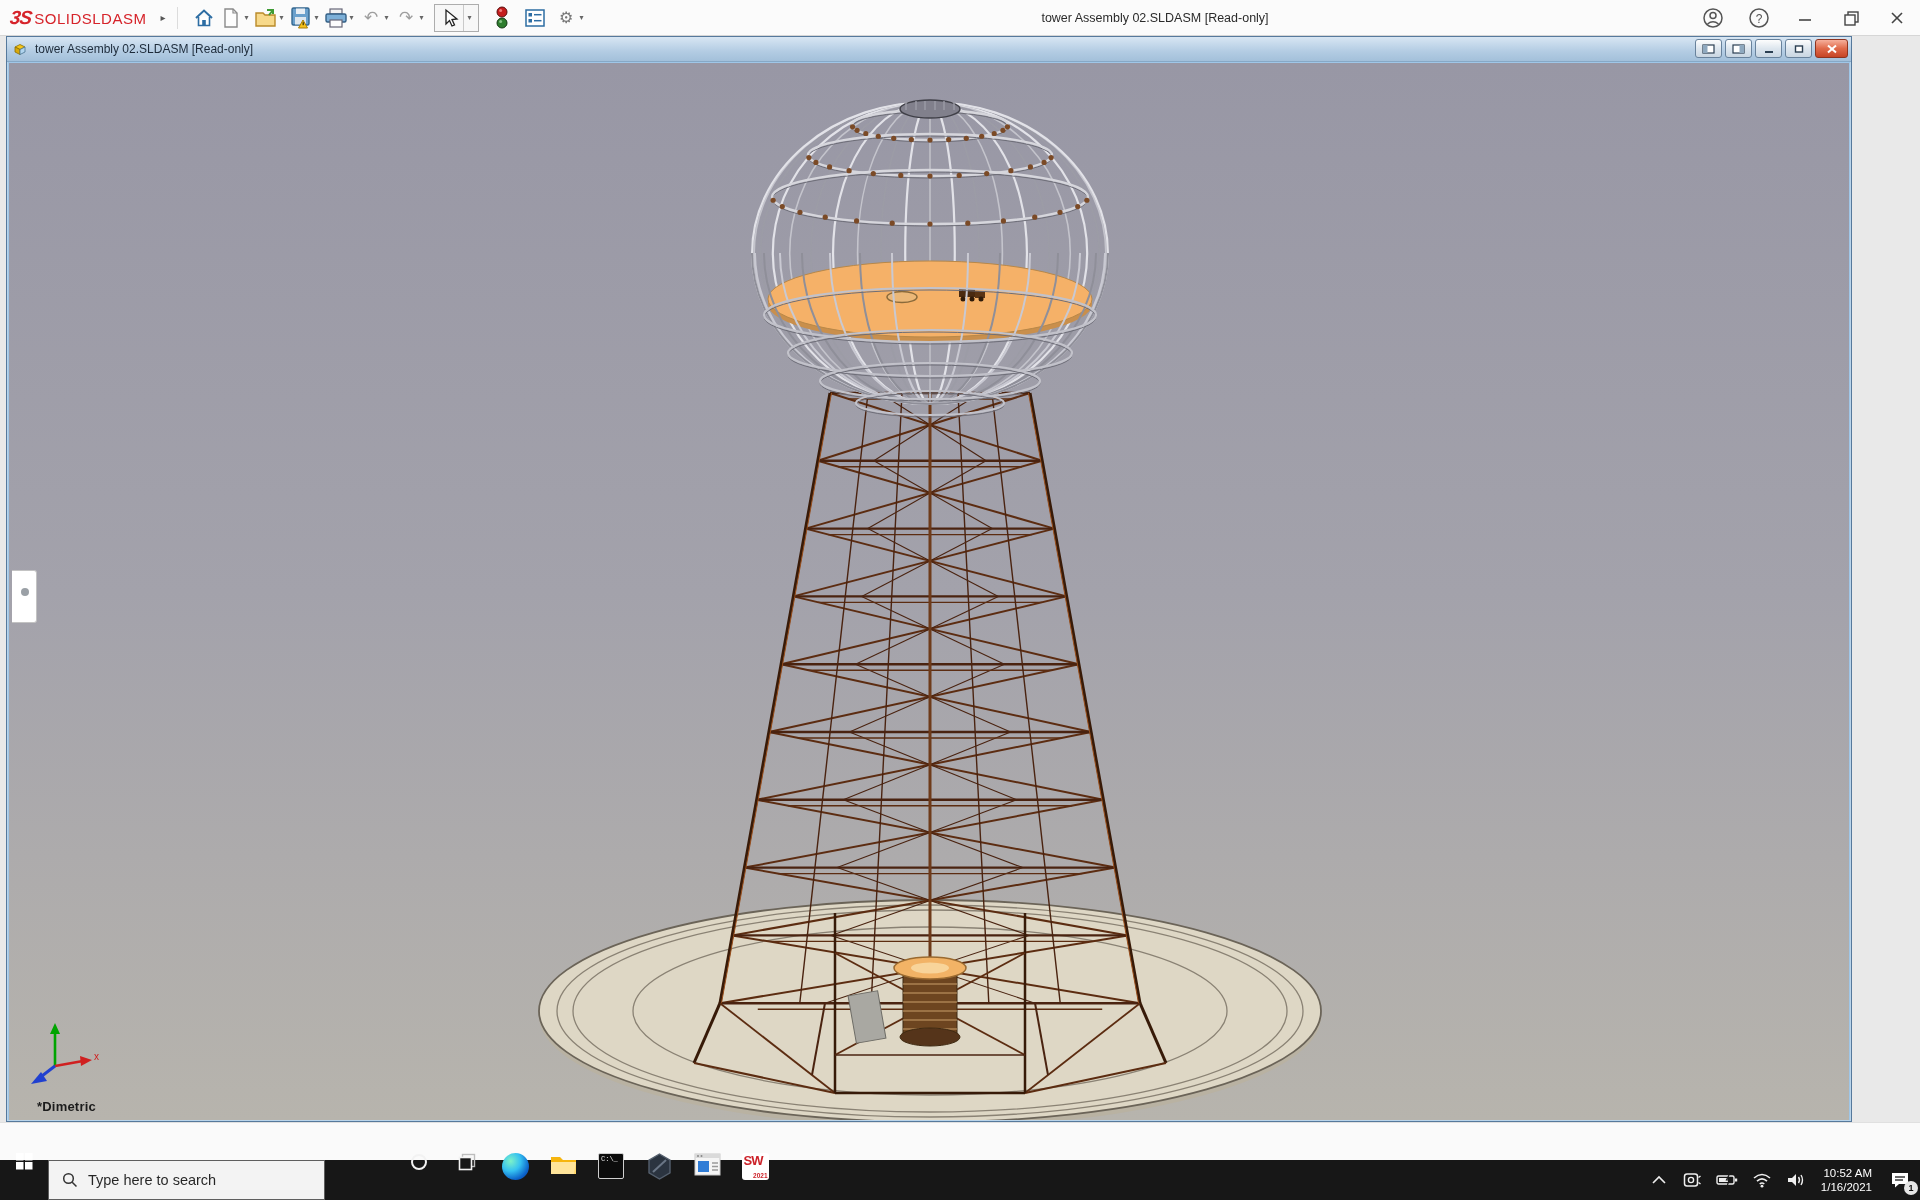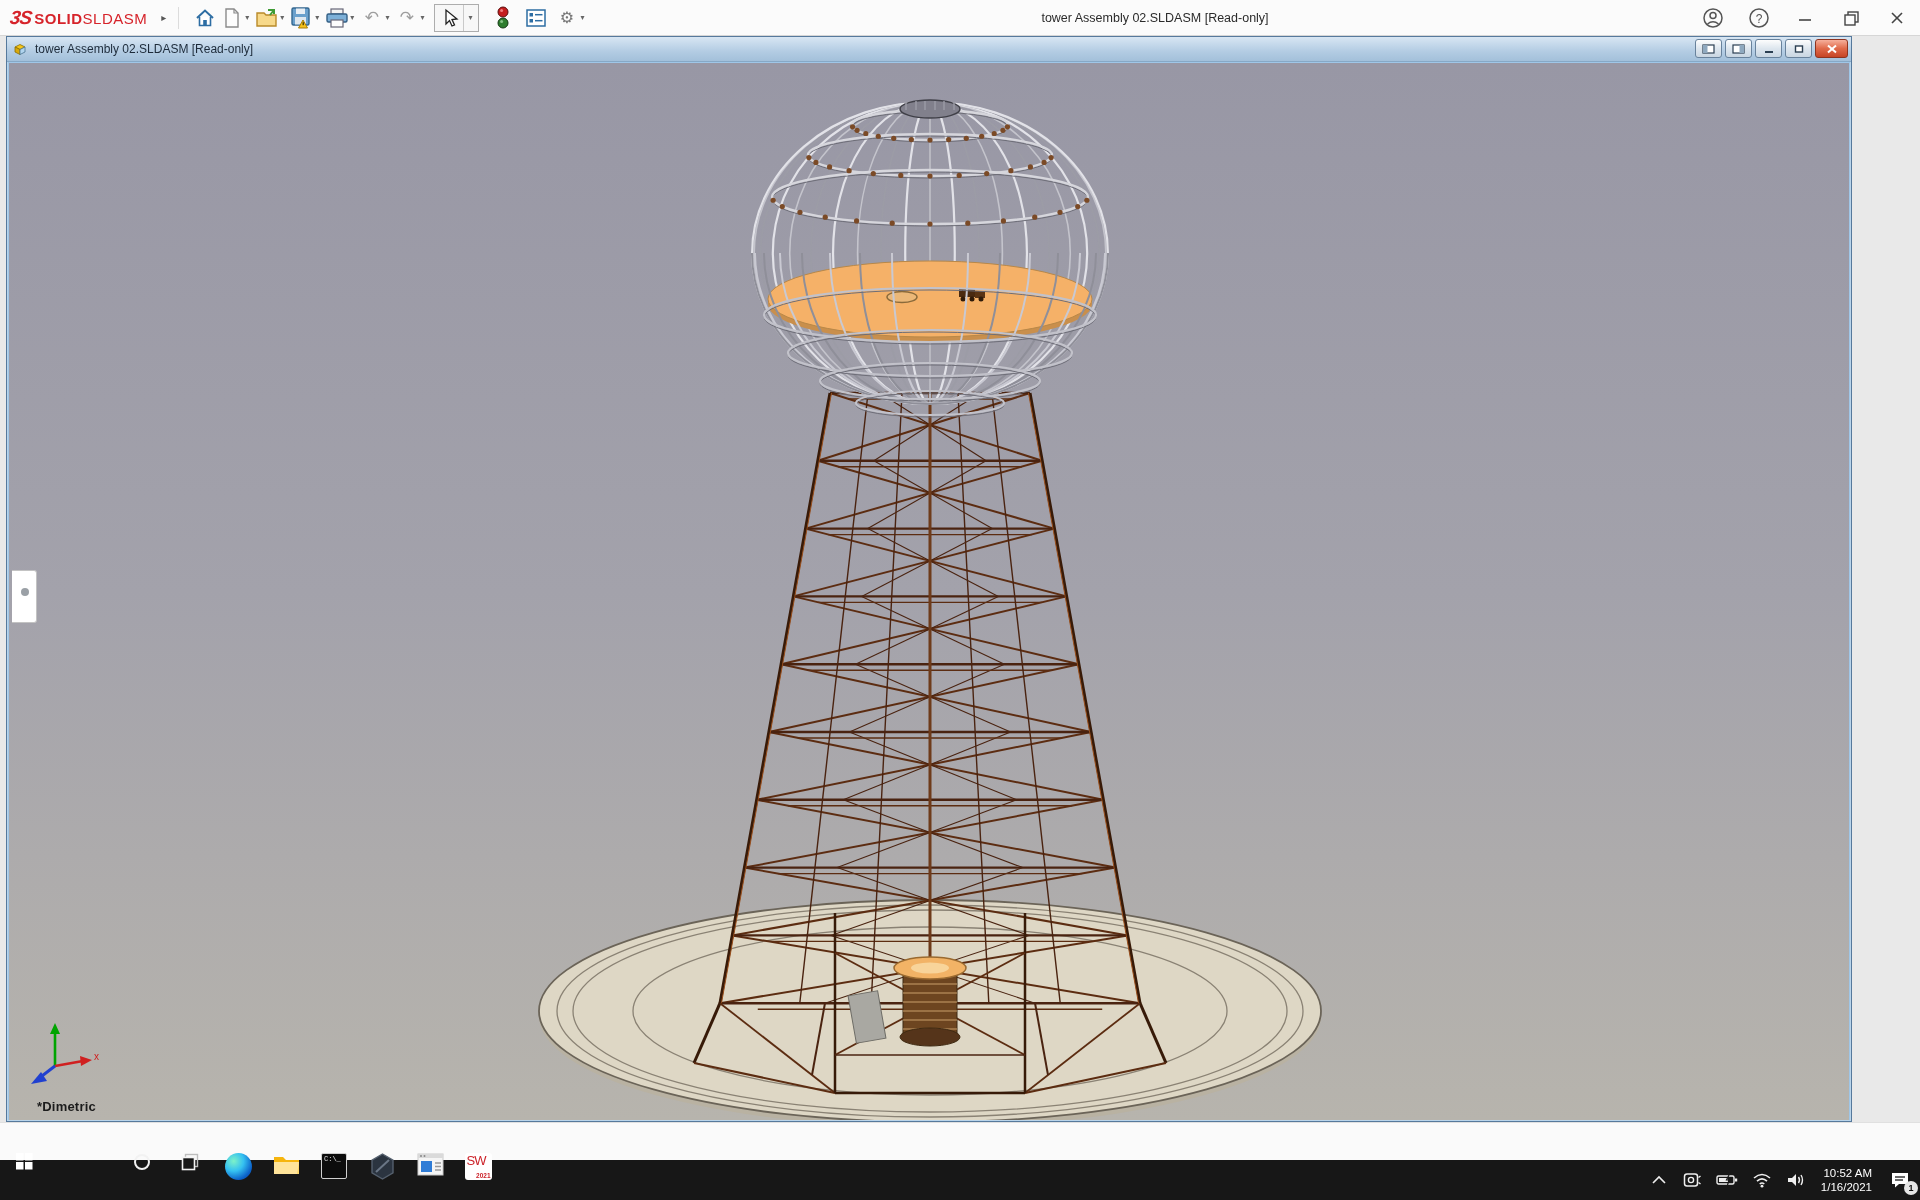--- a/index.html
+++ b/index.html
@@ -2,21 +2,21 @@
 <html><head>
 <meta charset="utf-8">
 <style>
   * { margin:0; padding:0; box-sizing:border-box; }
   html,body { width:1920px; height:1200px; overflow:hidden; font-family:"Liberation Sans", sans-serif; background:#e9e9e9; }
 
   
   .appbar { position:absolute; left:0; top:0; width:1920px; height:36px; background:#fbfbfb; border-bottom:1px solid #d6d6d6; display:flex; align-items:center; padding-left:10px; z-index:30; }
   .logo { display:flex; align-items:baseline; color:#d6232a; margin-right:14px; cursor:default; }
   .logo .mark { font-weight:700; font-style:italic; font-size:19px; letter-spacing:-1px; margin-right:3px; transform:skewX(-8deg); }
-  .logo .solid { font-weight:700; font-size:15px; letter-spacing:.5px; }
+  .logo .solid { font-weight:400; font-size:15px; letter-spacing:.5px; }
   .logo .works { font-weight:400; font-size:15px; letter-spacing:.5px; }
   .flyout { color:#555; font-size:10px; margin-right:10px; }
   .tb-sep { width:1px; height:22px; background:#dcdcdc; margin:0 12px 0 2px; }
   .tbtn { display:flex; align-items:center; justify-content:center; width:27px; height:27px; border-radius:2px; }
   .caret { font-size:8px; color:#666; margin:0 4px 0 0; }
   .glyph { font-size:17px; color:#9e9e9e; }
   .glyph.gear { color:#777; font-size:16px; }
   .selbox { display:flex; align-items:center; border:1px solid #adadad; background:#f7f7f7; height:28px; padding:0 2px; margin-right:2px; }
   .selbox .tbtn { width:26px; }
   .selbox .dd { width:13px; text-align:center; border-left:1px solid #c9c9c9; height:26px; display:flex; align-items:center; justify-content:center; }
@@ -43,21 +43,21 @@
   
   .statusstrip { position:absolute; left:0; top:1122px; width:1920px; height:38px; background:#fafafa; border-top:1px solid #e0e0e0; }
   .taskbar { position:absolute; left:0; top:1160px; width:1920px; height:40px; background:#171717; display:flex; align-items:center; z-index:40; }
   .tslot { width:48px; height:55px; display:flex; align-items:flex-start; justify-content:center; position:relative; }
   .searchbox { width:277px; height:40px; background:#f3f3f3; border:1px solid #5e5e5e; display:flex; align-items:center; padding-left:13px; gap:10px; }
   .searchbox input { border:none; outline:none; background:transparent; font-size:14.5px; color:#1b1b1b; font-family:"Liberation Sans",sans-serif; width:210px; }
   .searchbox input::placeholder { color:#1b1b1b; opacity:.95; }
   .runline { position:absolute; left:2px; bottom:0; width:44px; height:3px; background:#4db2e2; }
   .edge-circle { width:27px; height:27px; border-radius:50%; background:radial-gradient(circle at 32% 30%, #7df2c8 0%, #35c1f1 38%, #0b61c9 72%, #0a3f86 100%); }
   .sw-icon { width:27px; height:27px; background:#fff; border-radius:3px; position:relative; }
-  .sw-icon .sw { position:absolute; left:2px; top:0px; font-weight:400; font-size:13px; color:#cc2229; letter-spacing:-1px; }
+  .sw-icon .sw { position:absolute; left:2px; top:0px; font-weight:700; font-size:13px; color:#cc2229; letter-spacing:-1px; }
   .sw-icon .yr { position:absolute; right:1px; bottom:1px; font-size:6.5px; font-weight:700; color:#cc2229; }
   .cmd-icon { width:26px; height:26px; background:#0c0c0c; border:1px solid #cfcfcf; border-radius:2px; position:relative; }
   .cmd-icon .cl { position:absolute; left:2px; top:1px; color:#e8e8e8; font-size:7px; font-family:"Liberation Mono",monospace; }
   .tray { position:absolute; right:0; top:0; height:40px; display:flex; align-items:center; }
   .tray-item { height:40px; display:flex; align-items:center; justify-content:center; padding:0 7px; position:relative; }
   .clock { text-align:right; color:#fff; font-size:11.5px; line-height:14px; padding:0 8px; }
   .badge { position:absolute; right:2px; bottom:5px; width:14px; height:14px; border-radius:50%; background:#e6e6e6; color:#111; font-size:9px; font-weight:700; display:flex; align-items:center; justify-content:center; }
 </style>
 </head>
 <body>
@@ -448,20 +448,27 @@
 <div class="taskbar">
   <div class="tslot">
     <svg width="17" height="17" viewBox="0 0 17 17">
       <rect x="0" y="0" width="7.5" height="7.5" fill="#fff"></rect>
         <rect x="9" y="0" width="7.5" height="7.5" fill="#fff"></rect>
       <rect x="0" y="9" width="7.5" height="7.5" fill="#fff"></rect>
         <rect x="9" y="9" width="7.5" height="7.5" fill="#fff"></rect>
     </svg>
   </div>
 
+  <div class="searchbox">
+    <svg width="16" height="16" viewBox="0 0 16 16">
+      <circle cx="6.5" cy="6.5" r="4.8" fill="none" stroke="#333" stroke-width="1.5"></circle>
+      <line x1="10.2" y1="10.2" x2="14.5" y2="14.5" stroke="#333" stroke-width="1.5"></line>
+    </svg>
+    <input type="text" placeholder="Type here to search" style="">
+  </div>
 
   <div class="tslot" style="margin-left:70px;">
     <svg width="18" height="18" viewBox="0 0 18 18">
         <circle cx="9" cy="9" r="7" fill="none" stroke="#f2f2f2" stroke-width="2"></circle>
       </svg>
   </div>
   <div class="tslot">
     <svg width="18" height="18" viewBox="0 0 18 18">
       <rect x="4.5" y="1.5" width="12" height="12" fill="none" stroke="#bdbdbd" stroke-width="1.4"></rect>
       <rect x="1.5" y="4.5" width="12" height="12" fill="#171717" stroke="#f2f2f2" stroke-width="1.6"></rect>

